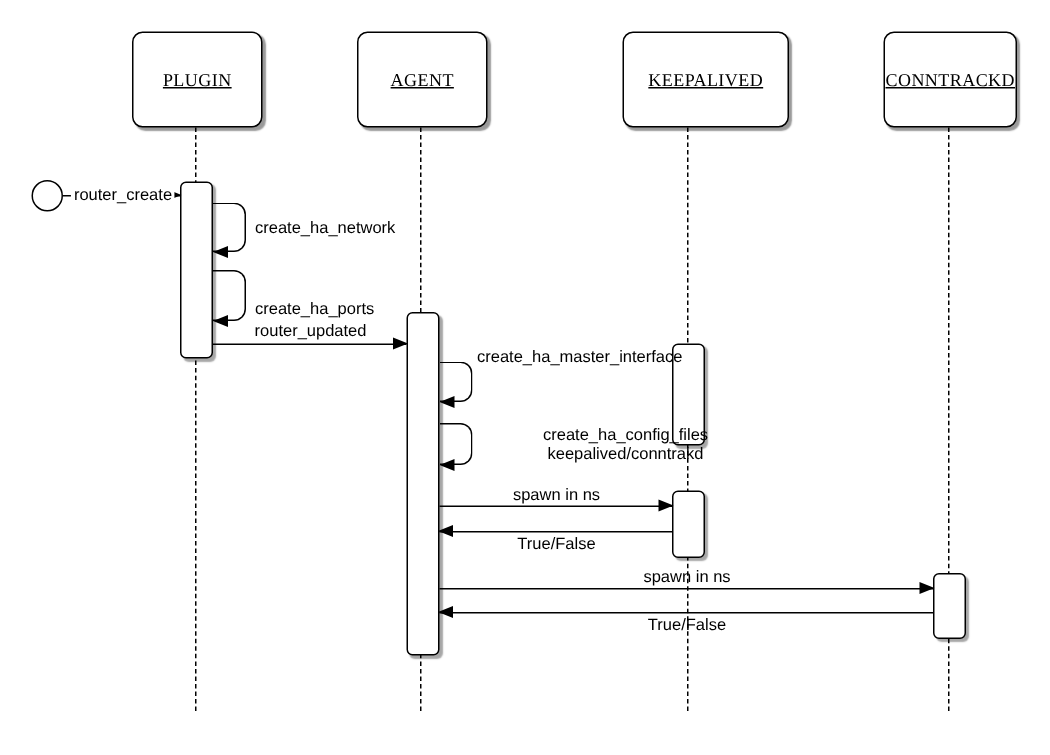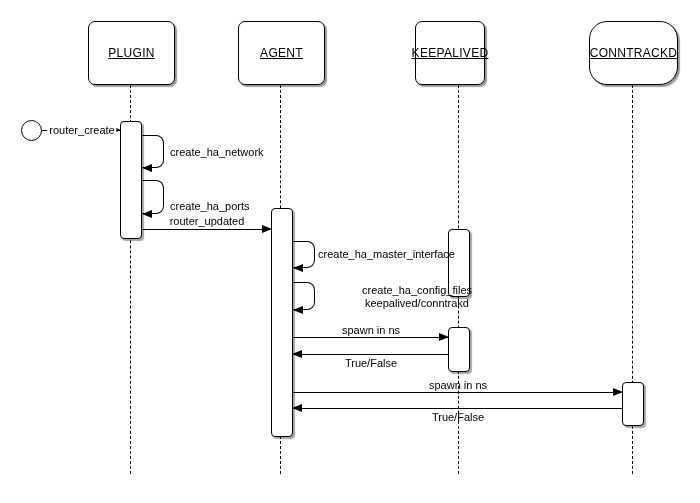--- a/index.html
+++ b/index.html
@@ -12,21 +12,21 @@
   .lifeline{
     position:absolute;top:85px;height:389px;width:0;
     border-left:1.5px dashed #000;z-index:1;
   }
   
   .actor-box{
     position:absolute;top:21px;height:64px;background:#fff;
     border:1.5px solid #000;border-radius:7px;
     display:flex;align-items:center;justify-content:center;
     box-shadow:2px 2px 1px rgba(0,0,0,0.4);
-    z-index:3;box-sizing:border-box;
+    z-index:3;box-sizing:border-box;font-family:Liberation Serif, serif;
   }
   .actor-label{font-size:12px;text-decoration:underline;letter-spacing:.3px;}
   
   .activation{
     position:absolute;width:22px;background:#fff;
     border:1.5px solid #000;border-radius:4px;
     box-shadow:2px 2px 1px rgba(0,0,0,0.35);
     z-index:4;box-sizing:border-box;
   }
   
@@ -67,24 +67,24 @@
   <div class="lifeline" style="left:280px;"></div>
   <div class="lifeline" style="left:458px;"></div>
   <div class="lifeline" style="left:632px;"></div>
 
   <div class="actor-box" style="left:88px;width:87px;">
     <span class="actor-label">PLUGIN</span>
   </div>
   <div class="actor-box" style="left:238px;width:87px;">
     <span class="actor-label">AGENT</span>
   </div>
-  <div class="actor-box" style="left:415px;width:70px;">
+  <div class="actor-box" style="left:415px;width:111px;">
     <span class="actor-label">KEEPALIVED</span>
   </div>
-  <div class="actor-box" style="left:589px;width:89px;border-radius:18px;">
+  <div class="actor-box" style="left:589px;width:89px;">
     <span class="actor-label">CONNTRACKD</span>
   </div>
 
   <div class="start-node"></div>
 
   <div class="activation" style="left:120px;top:121px;height:118px;"></div>
   <div class="activation" style="left:271px;top:208px;height:229px;"></div>
   <div class="activation" style="left:448px;top:229px;height:68px;"></div>
   <div class="activation" style="left:448px;top:327px;height:45px;"></div>
   <div class="activation" style="left:622px;top:382px;height:44px;"></div>
@@ -99,21 +99,21 @@
 
   <div class="self-loop" style="left:142px;top:180px;height:34px;"></div>
   <div class="label" style="left:170px;top:200px;">create_ha_ports</div>
 
   <div class="msg" style="left:142px;top:229px;width:129px;">
     <span class="head head-right"></span>
   </div>
   <div class="label centered" style="left:207px;top:215px;">router_updated</div>
 
   <div class="self-loop" style="left:293px;top:241px;height:27px;"></div>
-  <div class="label" style="left:318px;top:248px;">create_ha_master_interface</div>
+  <div class="label" style="left:318px;top:232px;">create_ha_master_interface</div>
 
   <div class="self-loop" style="left:293px;top:282px;height:28px;"></div>
   <div class="label" style="left:318px;top:284px;margin-left:44px;">
     <span>create_ha_config_files</span>
     <span class="line2">keepalived/conntrakd</span>
   </div>
 
   <div class="msg" style="left:293px;top:337px;width:155px;">
     <span class="head head-right"></span>
   </div>

